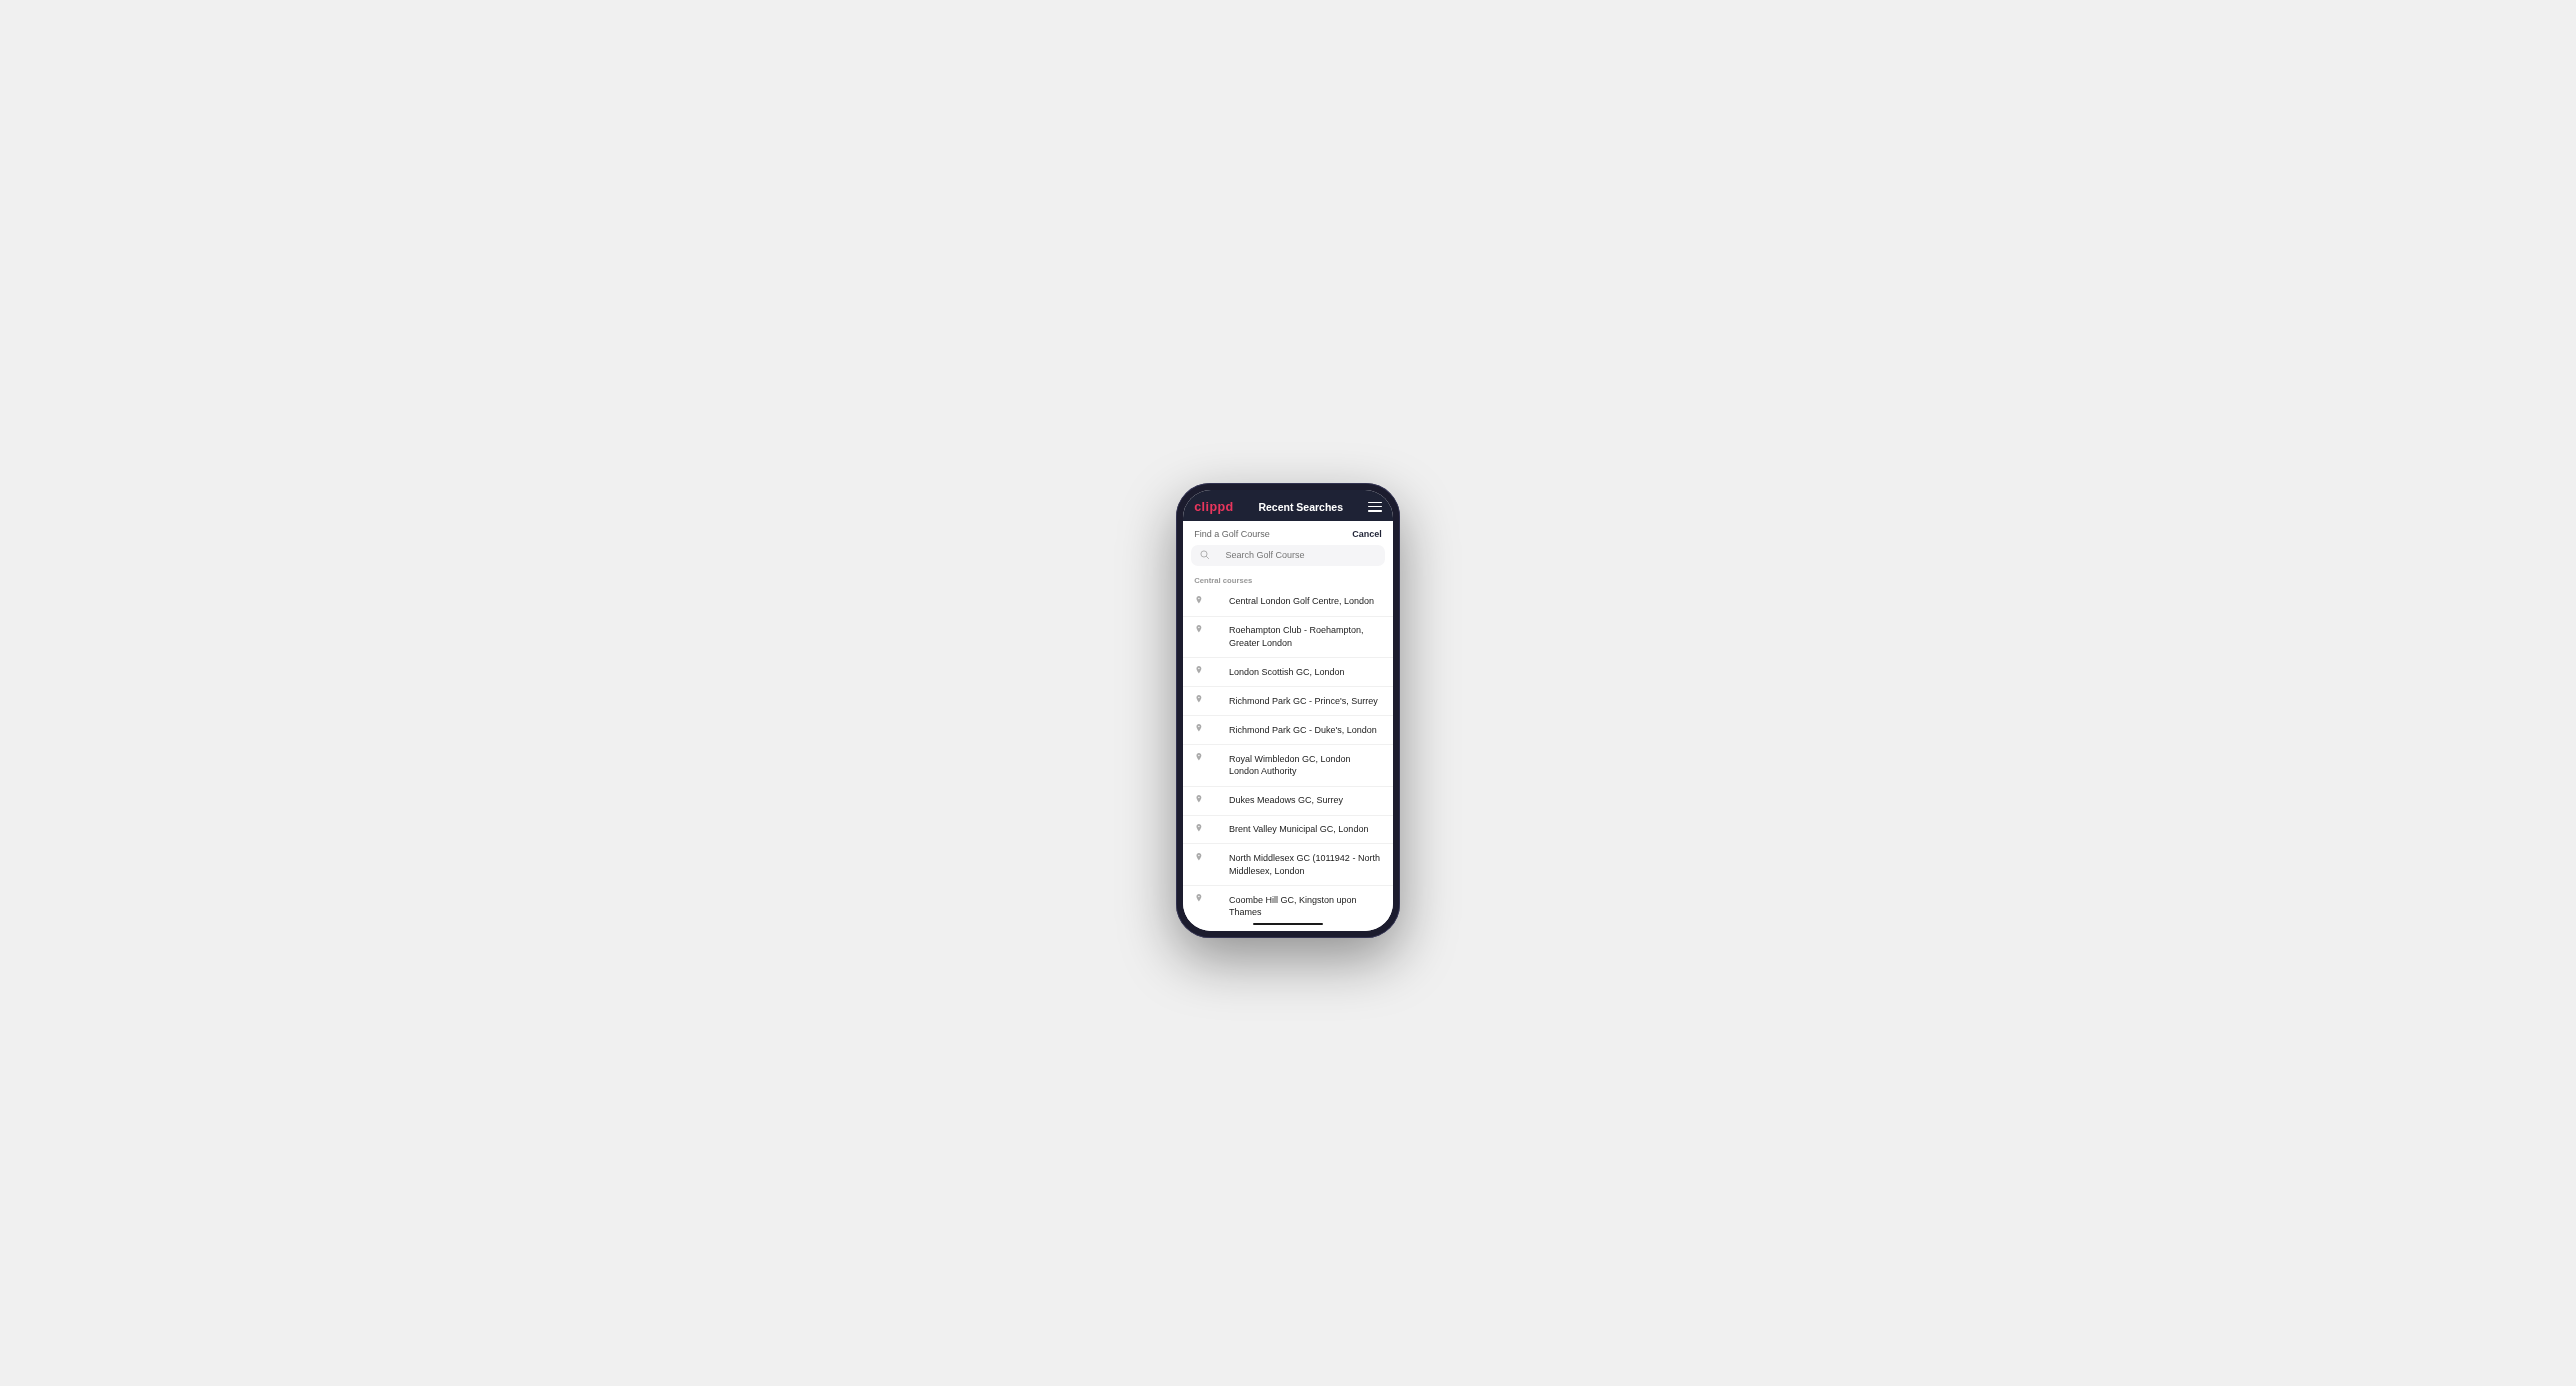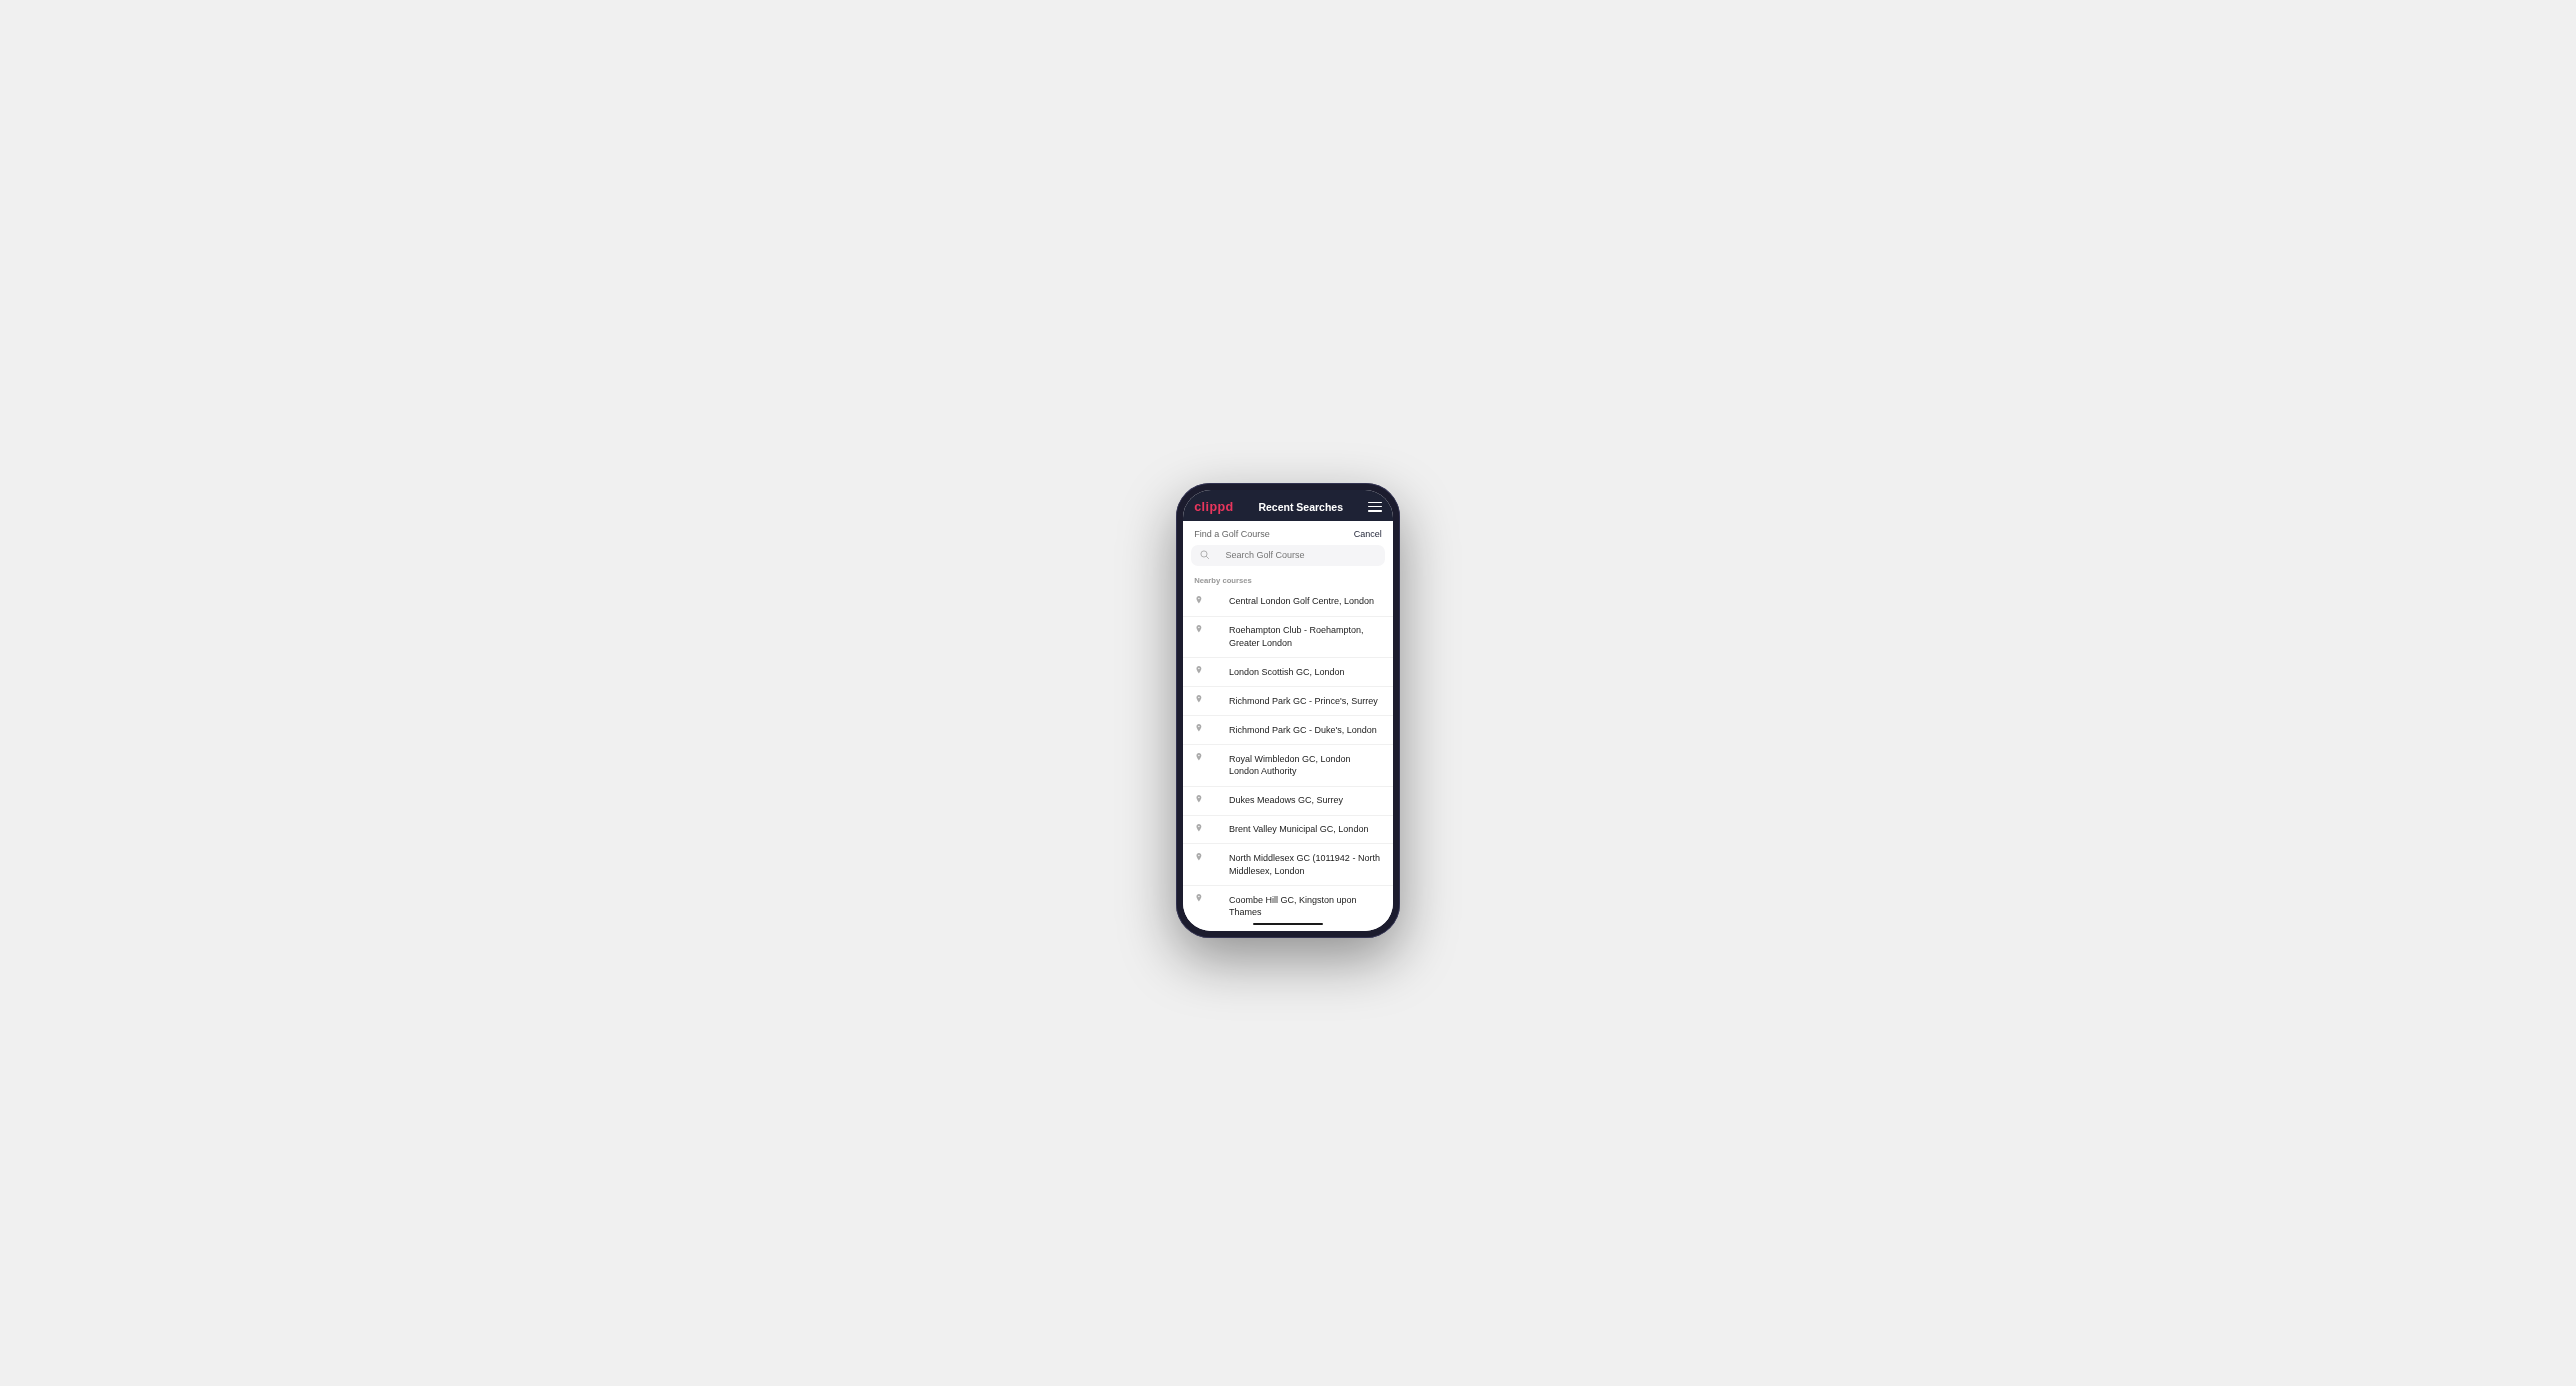--- a/index.html
+++ b/index.html
@@ -92,21 +92,21 @@
     }
 
     .find-label {
       font-size: 9px;
       color: #666666;
     }
 
     .cancel-btn {
       font-size: 9px;
       color: #1e2235;
-      font-weight: 400;
+      font-weight: 700;
       cursor: pointer;
       background: none;
       border: none;
     }
 
     
     .search-bar-wrap {
       padding: 0 8.4px 5.6px;
       flex-shrink: 0;
     }
@@ -217,21 +217,21 @@
       <div class="search-bar-wrap">
         <div class="search-bar">
           <svg class="search-icon-svg" viewBox="0 0 16 16" fill="none">
             <circle cx="6.5" cy="6.5" r="5" stroke="#aaa" stroke-width="1.5"></circle>
             <line x1="10.5" y1="10.5" x2="14" y2="14" stroke="#aaa" stroke-width="1.5" stroke-linecap="round"></line>
           </svg>
           <input class="search-input" type="text" placeholder="Search Golf Course" style="">
         </div>
       </div>
 
-      <div class="nearby-label">Nearby courses</div>
+      <div class="nearby-label">Central courses</div>
 
       <div class="course-list" id="course-list">
 
       <div class="course-item">
       <svg class="pin-icon" viewBox="0 0 16 20" fill="none">
         <path d="M8 0C5.24 0 3 2.24 3 5c0 3.75 5 10 5 10s5-6.25 5-10c0-2.76-2.24-5-5-5zm0 6.5A1.5 1.5 0 1 1 8 3.5a1.5 1.5 0 0 1 0 3z" fill="#aaaaaa"></path>
       </svg>
       <span class="course-name">Central London Golf Centre, London</span>
     </div>
           <div class="course-item">

